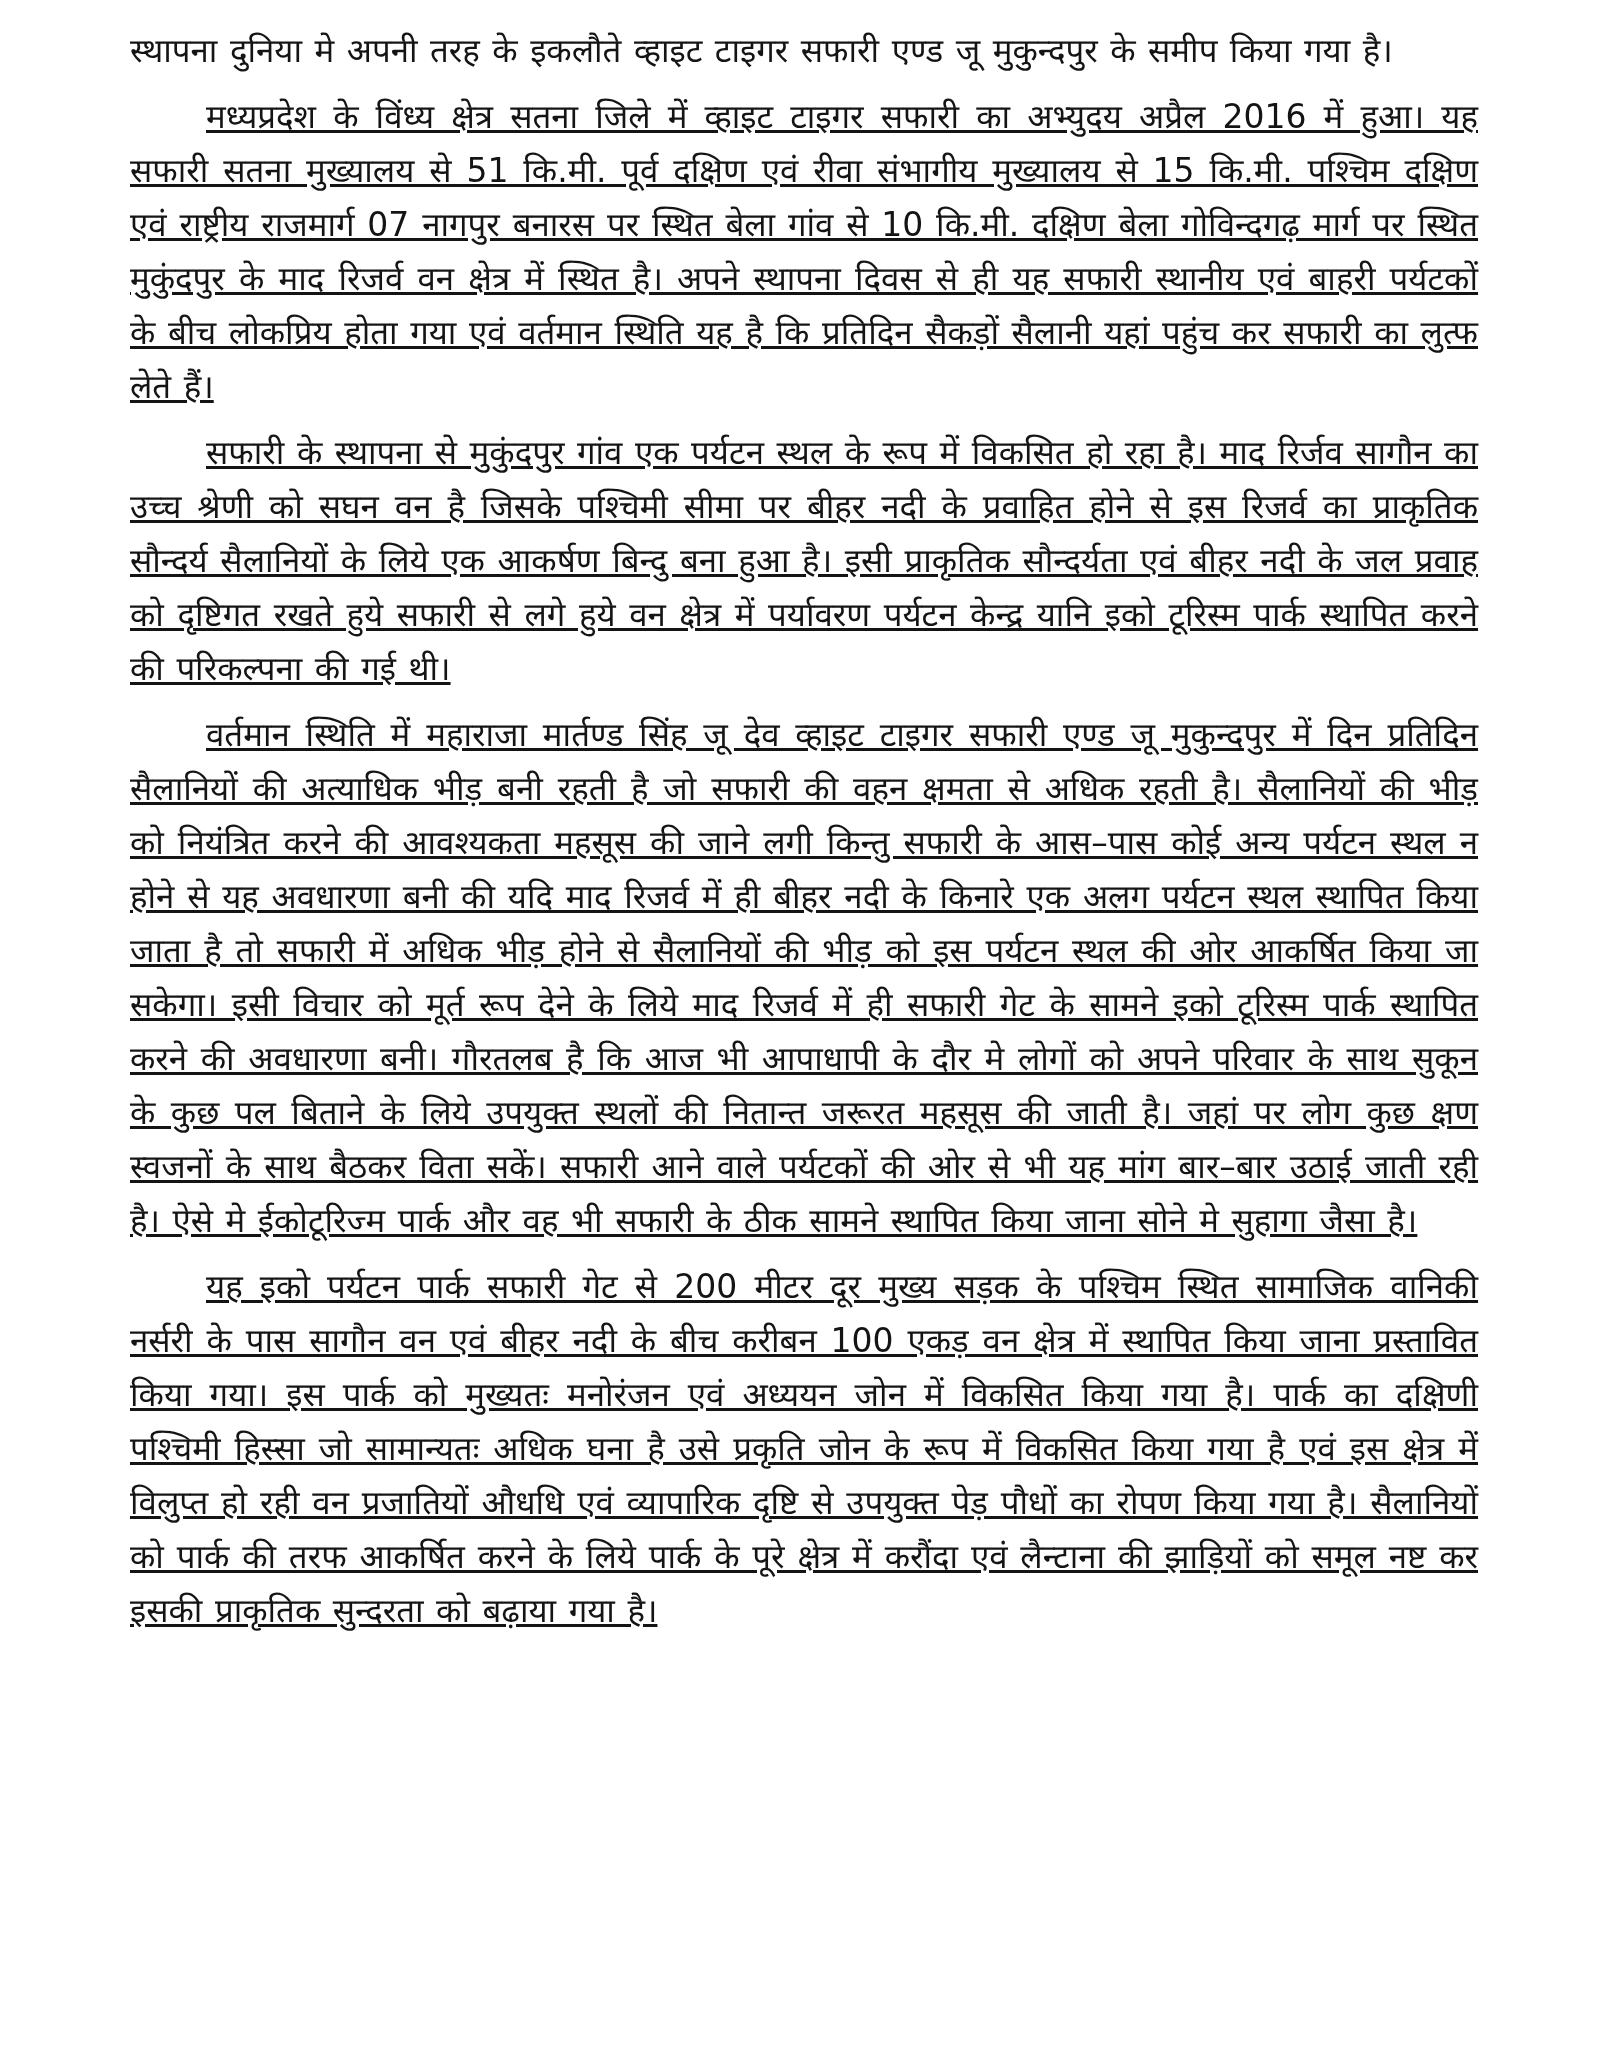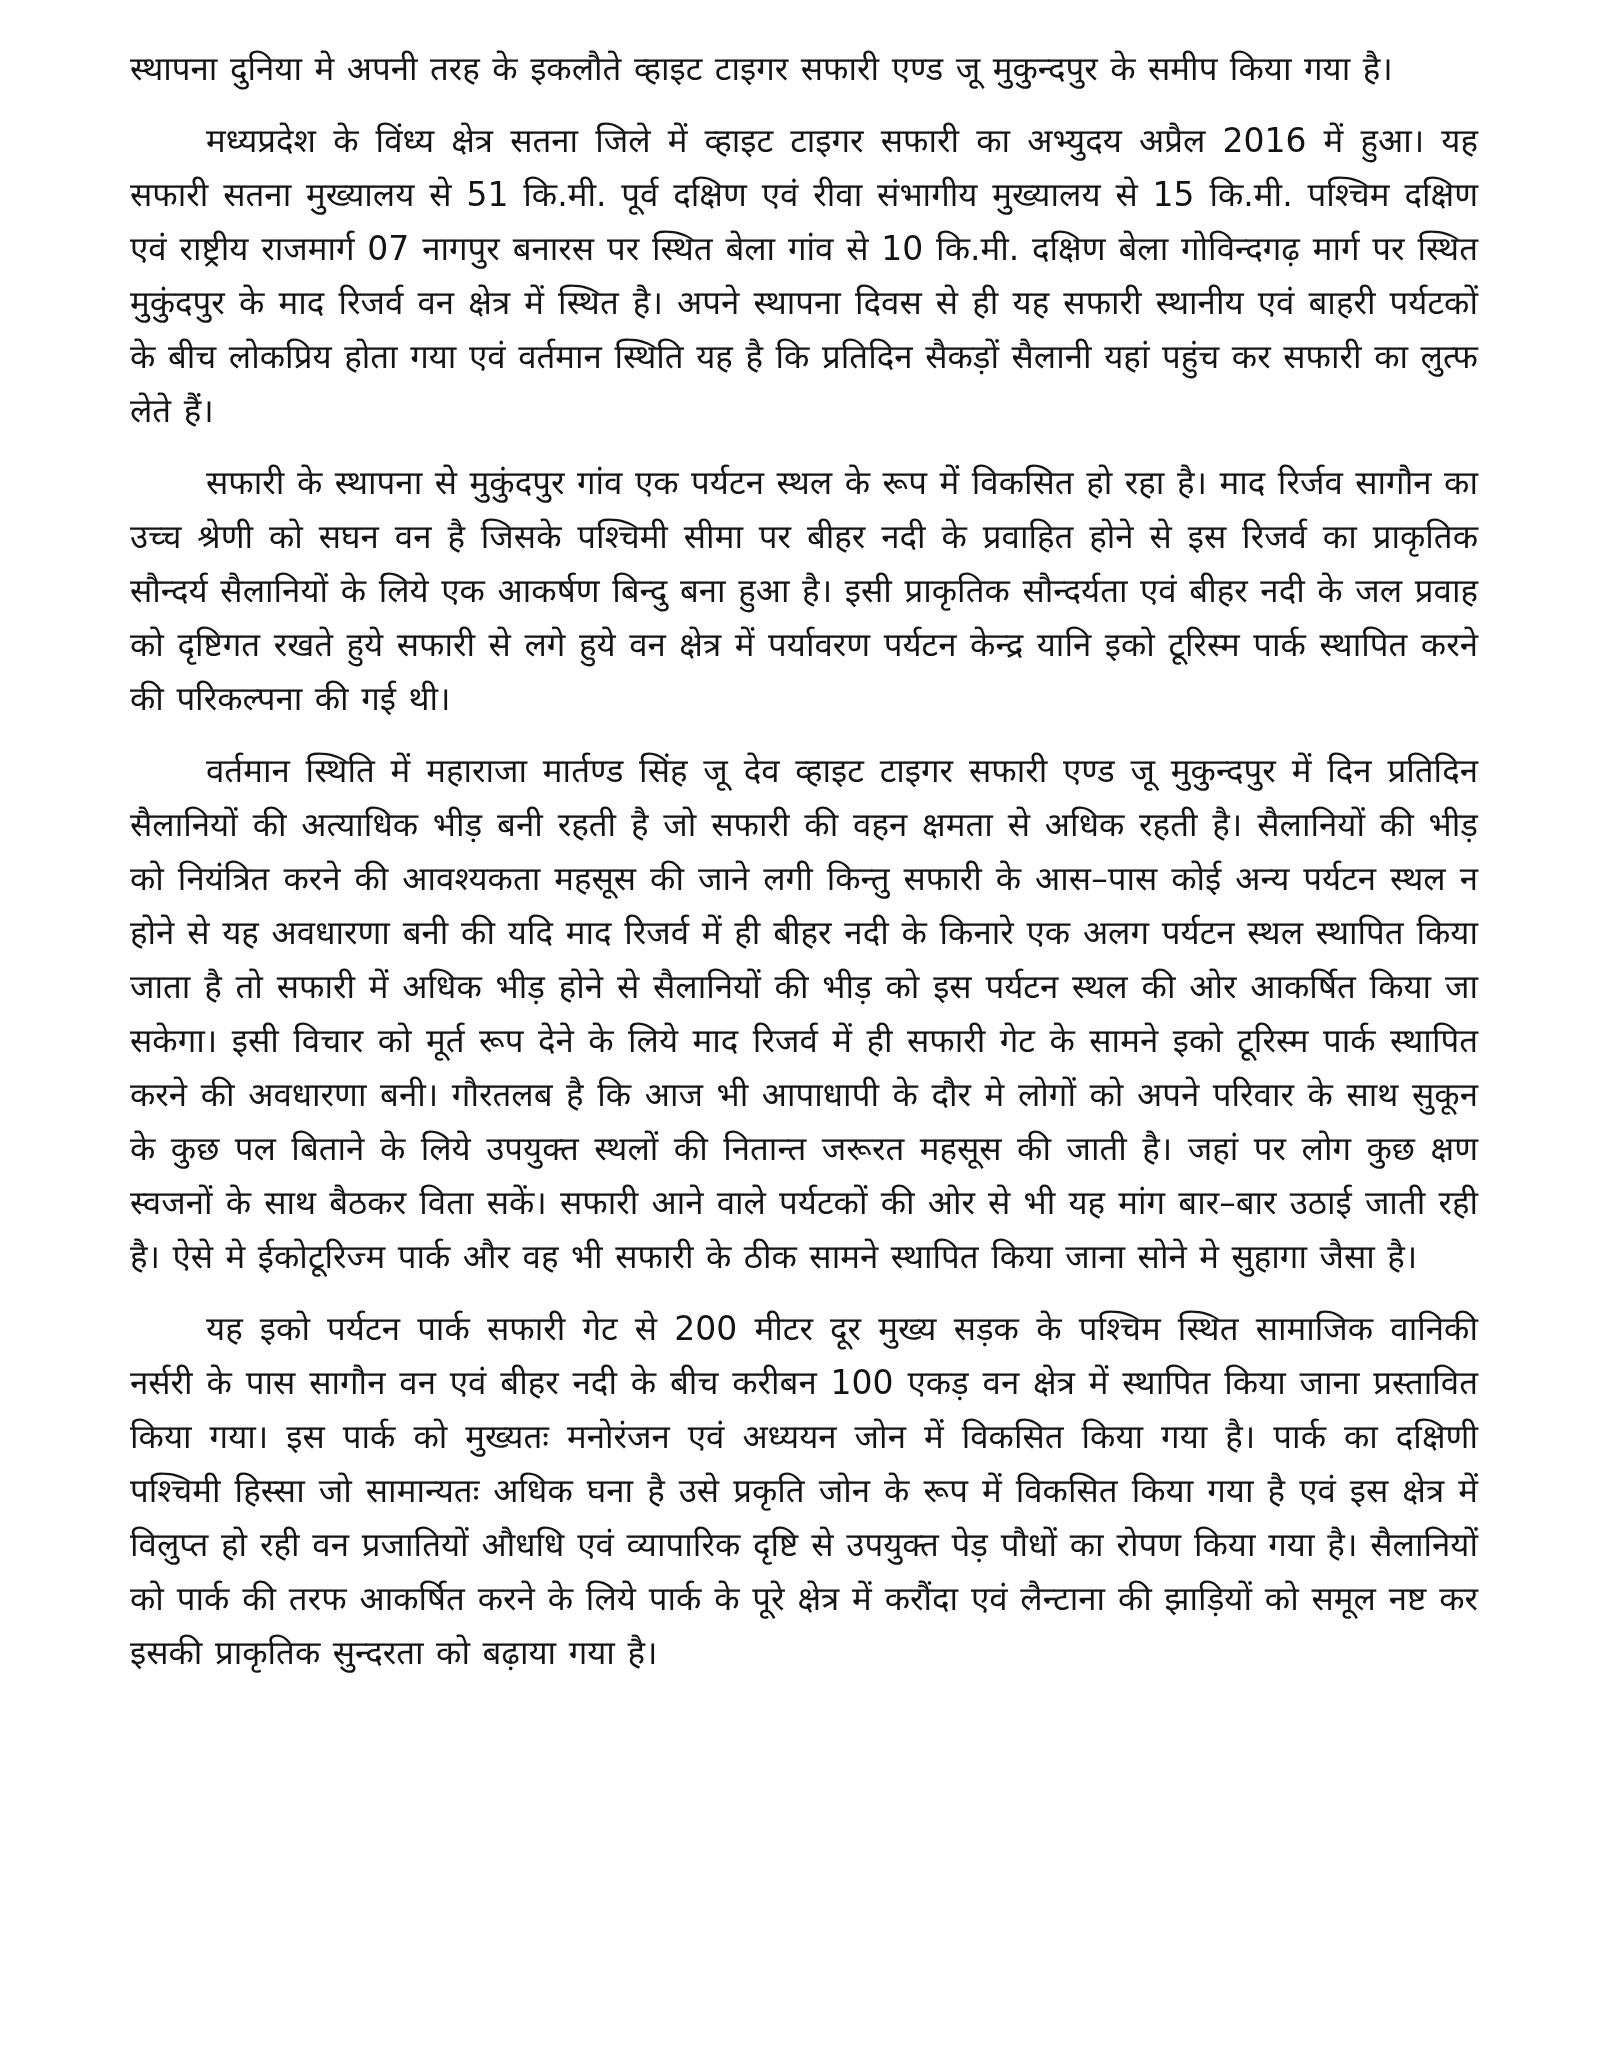--- a/index.html
+++ b/index.html
@@ -15,25 +15,26 @@
     background: #ffffff;
     padding: 24px 122px 0 130px;
     overflow: hidden;
   }
   .text-body p.para {
     font-family: "DejaVu Sans", sans-serif;
     font-size: 33px;
     line-height: 54px;
     color: #141414;
     text-align: justify;
-    margin: 18px 0 12px 0;
+    margin: 0 0 12px 0;
     word-spacing: 2px;
   }
   .text-body p.para.indent {
     text-indent: 76px;
+    text-decoration: underline;
   }
   .text-body p.para:last-child {
     margin-bottom: 0;
   }
 </style>
 </head>
 <body>
 
 <div class="page">
   <div class="text-body" id="text-body">

